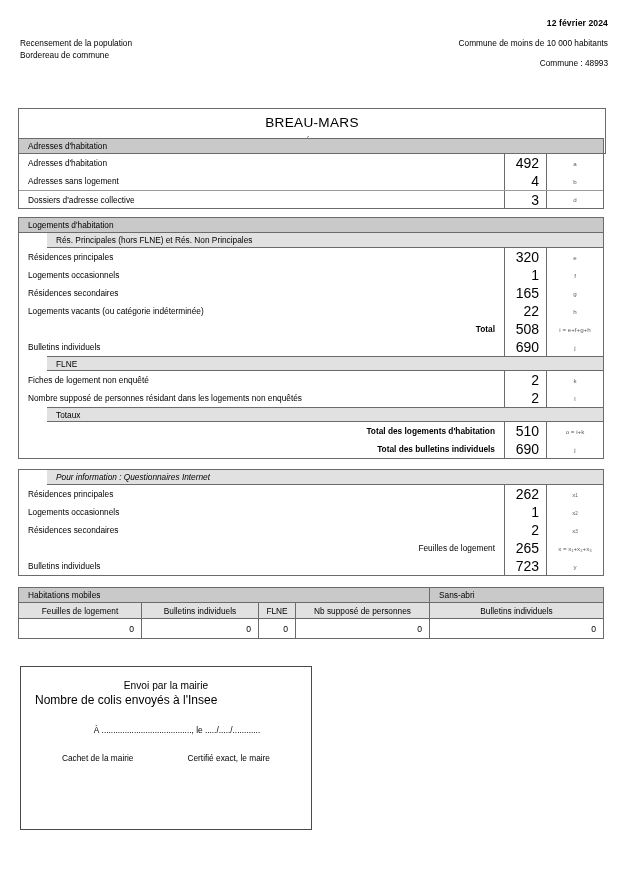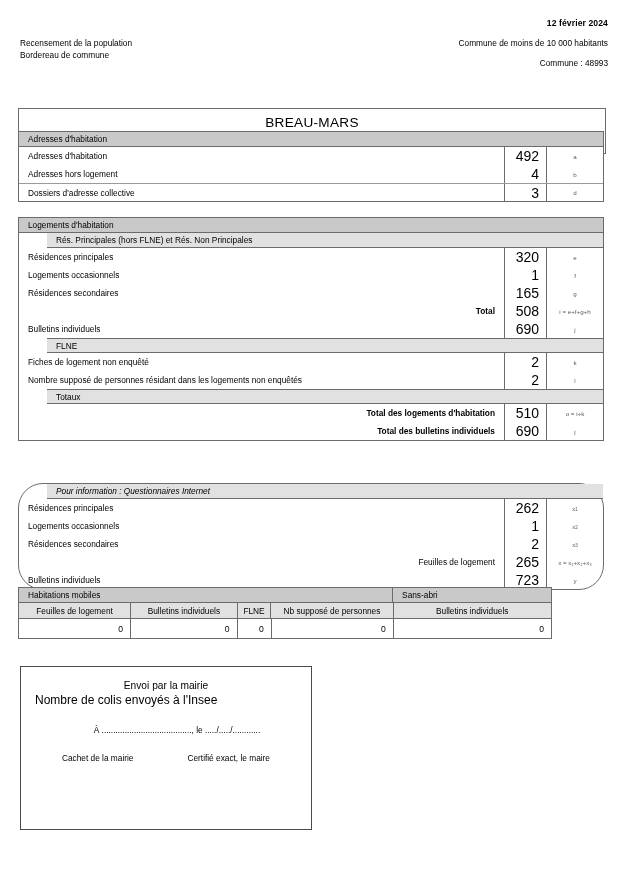--- a/index.html
+++ b/index.html
@@ -101,21 +101,21 @@
     border-left: 1px solid #6b6b6b;
     display: flex; align-items: center; justify-content: center;
     font-size: 6.2px;
     color: #5b5b5b;
     box-sizing: border-box;
   }
   .c-code sub { font-size: 4.6px; vertical-align: baseline; position: relative; top: 1.6px; }
 
   
   .mob {
-    position: absolute; left: 18px; width: 534px;
+    position: absolute; left: 18px; width: 586px;
     border: 1px solid #6b6b6b; box-sizing: border-box; background: #fff;
   }
   .mob-hdr-row { display: flex; height: 15px; }
   .mob-hdr-a, .mob-hdr-b {
     background: #c9c9c9; font-size: 8.3px; line-height: 15px;
     padding-left: 9px; box-sizing: border-box;
     border-bottom: 1px solid #6b6b6b;
   }
   .mob-hdr-a { width: 410px; }
   .mob-hdr-b { width: 174px; border-left: 1px solid #6b6b6b; }
@@ -170,30 +170,30 @@
     </div>
     <div class="hdr-right-1">Commune de moins de 10 000 habitants</div>
     <div class="hdr-right-2">Commune : 48993</div>
   </div>
 
   <div class="titlebox">
     <div class="t1">BREAU-MARS</div>
     <div class="t2">TABLEAU RÉCAPITULATIF</div>
   </div>
 
-  <div class="tbl" style="top:131px;">
+  <div class="tbl" style="top:138px;">
     <div class="sect-hdr">Adresses d'habitation</div>
 
     <div class="row">
       <div class="c-lbl">Adresses d'habitation</div>
       <div class="c-val">492</div>
       <div class="c-code">a</div>
     </div>
     <div class="row">
-      <div class="c-lbl">Adresses hors logement</div>
+      <div class="c-lbl">Adresses sans logement</div>
       <div class="c-val">4</div>
       <div class="c-code">b</div>
     </div>
     <div class="row sep">
       <div class="c-lbl">Dossiers d'adresse collective</div>
       <div class="c-val">3</div>
       <div class="c-code">d</div>
     </div>
   </div>
 
@@ -210,20 +210,25 @@
       <div class="c-lbl">Logements occasionnels</div>
       <div class="c-val">1</div>
       <div class="c-code">f</div>
     </div>
     <div class="row">
       <div class="c-lbl">Résidences secondaires</div>
       <div class="c-val">165</div>
       <div class="c-code">g</div>
     </div>
     <div class="row">
+      <div class="c-lbl">Logements vacants (ou catégorie indéterminée)</div>
+      <div class="c-val">22</div>
+      <div class="c-code">h</div>
+    </div>
+    <div class="row">
       <div class="c-lbl right">Total</div>
       <div class="c-val">508</div>
       <div class="c-code">i = e+f+g+h</div>
     </div>
     <div class="row">
       <div class="c-lbl">Bulletins individuels</div>
       <div class="c-val">690</div>
       <div class="c-code">j</div>
     </div>
 
@@ -247,21 +252,21 @@
       <div class="c-val">510</div>
       <div class="c-code">o = i+k</div>
     </div>
     <div class="row">
       <div class="c-lbl right">Total des bulletins individuels</div>
       <div class="c-val">690</div>
       <div class="c-code">j</div>
     </div>
   </div>
 
-  <div class="tbl" style="top:483px;border-radius:25px;">
+  <div class="tbl" style="top:469px;">
     <div class="sub-hdr ital">Pour information : Questionnaires Internet</div>
 
     <div class="row">
       <div class="c-lbl">Résidences principales</div>
       <div class="c-val">262</div>
       <div class="c-code">
           <span>x</span>
           <sub>1</sub>
         </div>
     </div>

